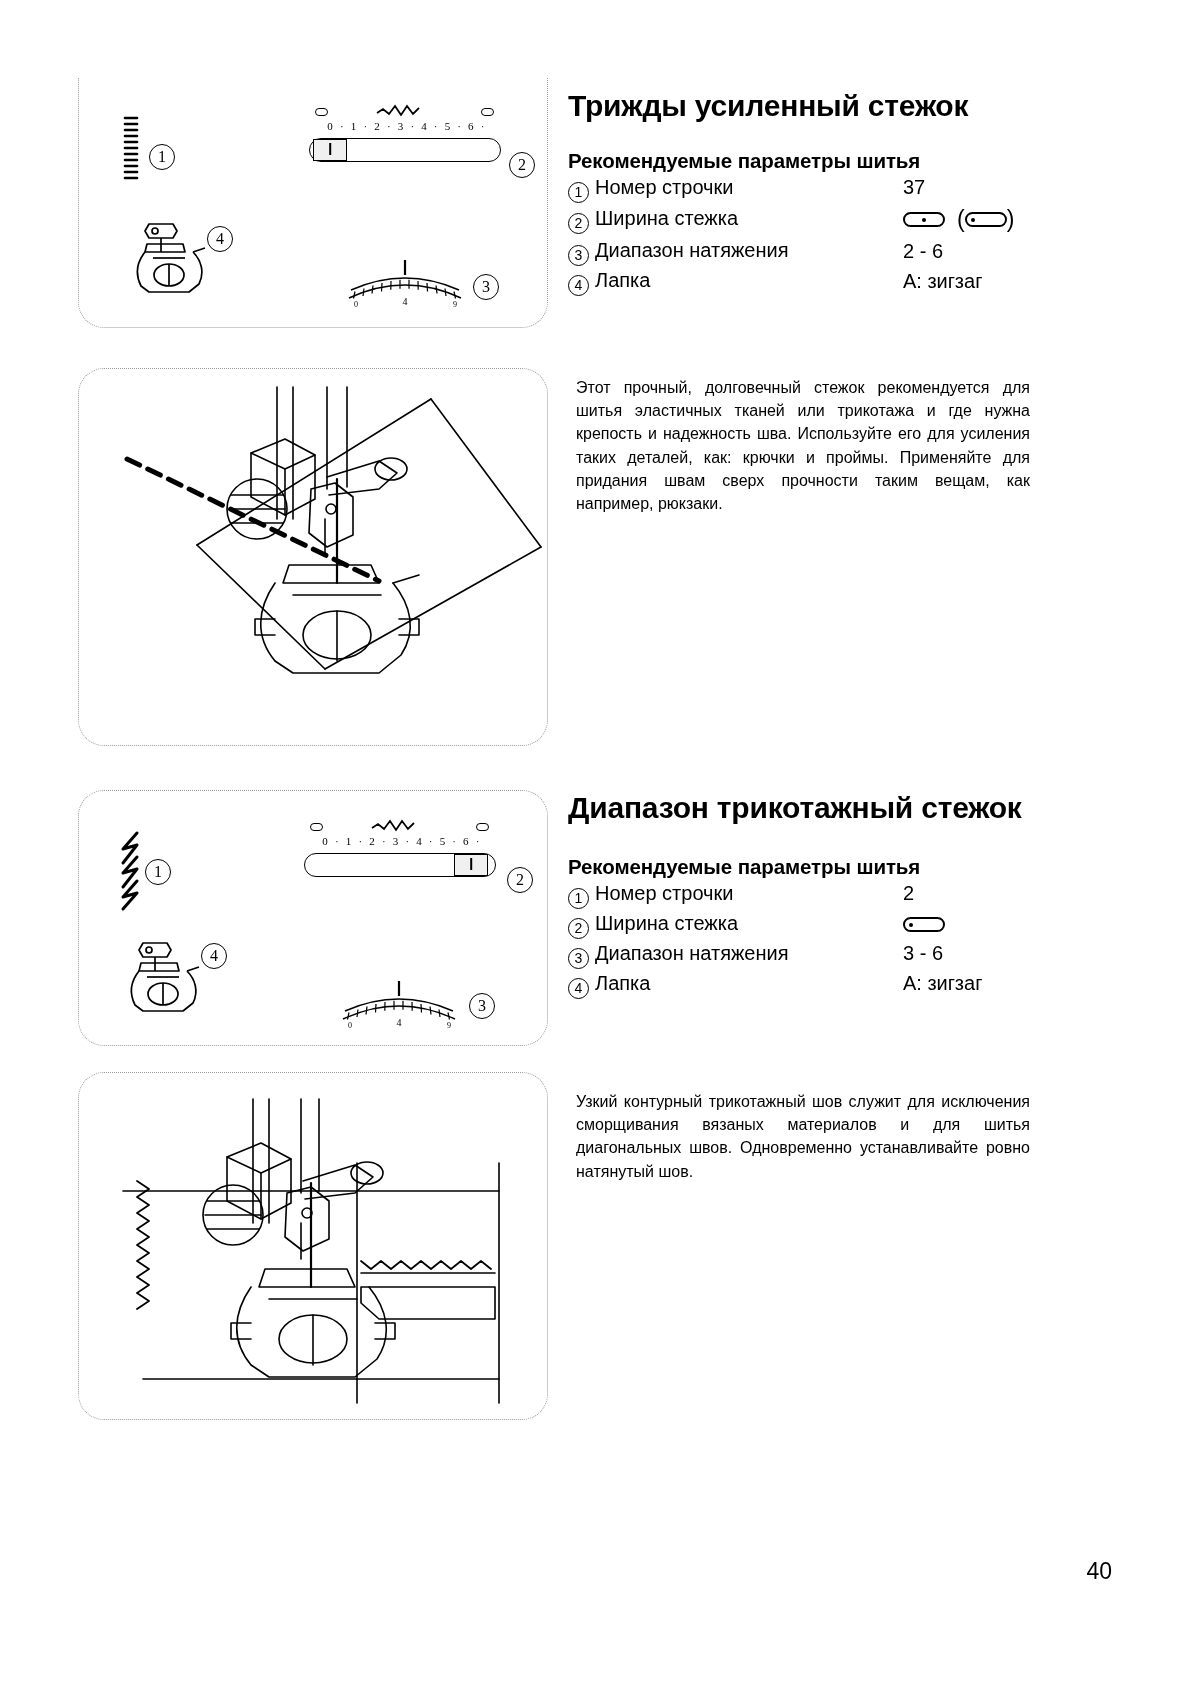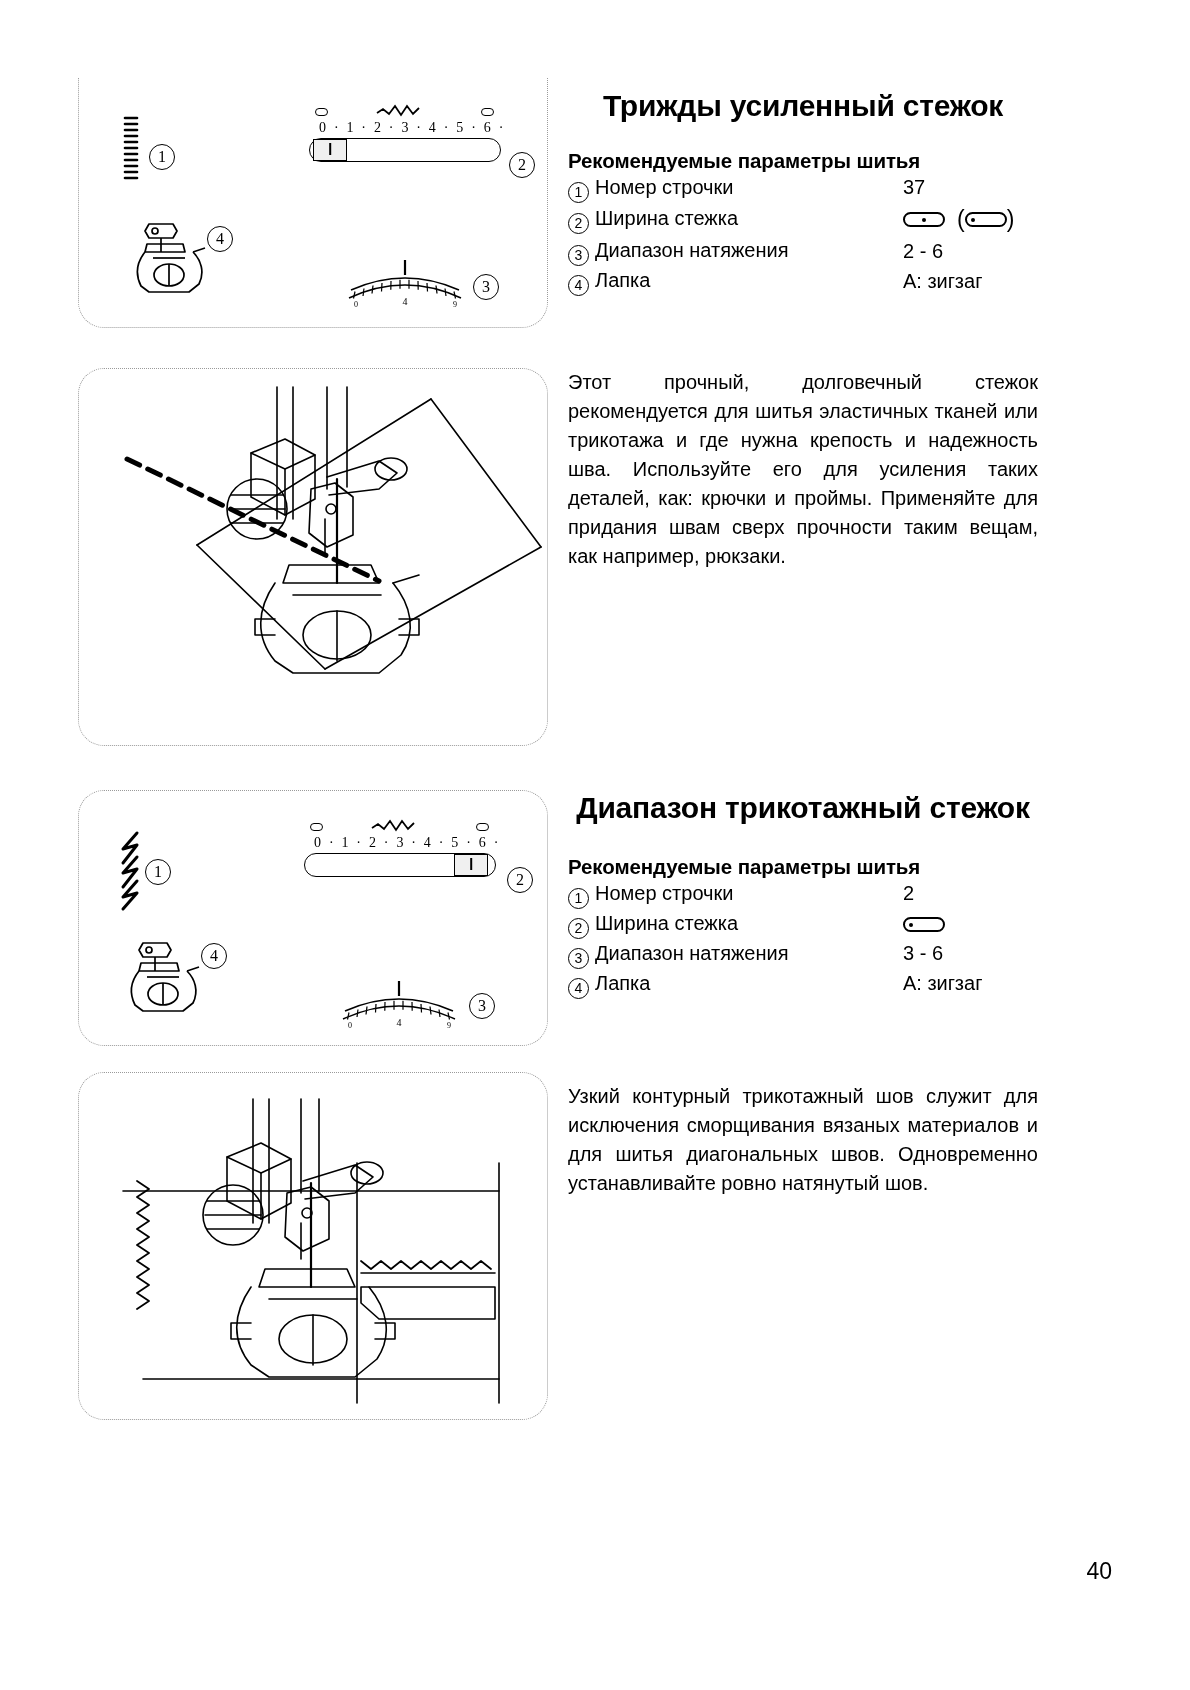--- a/index.html
+++ b/index.html
@@ -22,28 +22,28 @@
     position:absolute;
     border:1px dotted #9a9a9a;
     border-radius:26px;
     background:#fff;
   }
   .panel.no-top { border-top:none; border-top-left-radius:0; border-top-right-radius:0; }
 
   
   h1.section-title {
     font-size:30px; font-weight:bold; line-height:1.22;
-    margin:0; letter-spacing:-0.2px;text-align:center;
+    margin:0; letter-spacing:-0.2px;
   }
   .sub-title {
     font-size:20.5px; font-weight:bold; margin:0;
     letter-spacing:-0.1px;
   }
   .body-par {
-    font-size:20px; line-height:1.45; margin:0;
+    font-size:16px; line-height:1.45; margin:8px;
     text-align:justify; text-justify:inter-word;
   }
 
   
   .param-table { width:100%; border-collapse:collapse; }
   .param-table td { padding:0; vertical-align:middle; font-size:20px; line-height:1.47; }
   .param-table td.lbl { white-space:nowrap;margin-left:6px; }
   .param-table td.val { text-align:left; }
   .circnum {
     display:inline-block; width:21px; height:21px; line-height:19px;
@@ -83,21 +83,21 @@
   .slider .knob {
     position:absolute; top:23px; width:34px; height:22px;
     border:1.6px solid #000; background:#f0f0f0;
   }
   .slider .knob::after {
     content:""; position:absolute; left:50%; top:3px;
     width:1.6px; height:12px; background:#000; transform:translateX(-50%);
   }
   .slider .scale {
     position:absolute; left:10px; top:4px; width:176px;
-    font-size:14px; letter-spacing:2.2px; font-family:"Liberation Serif", serif;
+    font-size:11px; letter-spacing:2.2px; font-family:"Liberation Serif", serif;
     white-space:nowrap;
     text-align:center;
   }
   .slider .cap {
     position:absolute; top:-8px; width:13px; height:8px;
     border:1.5px solid #000; border-radius:4px;
   }
   .slider .zig { position:absolute; top:-12px; }
 
   

